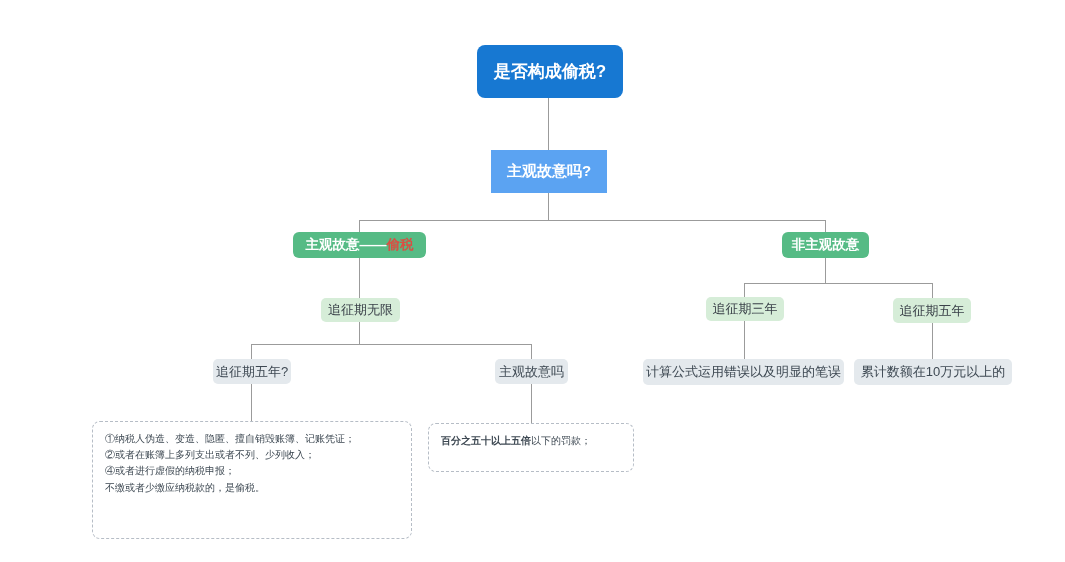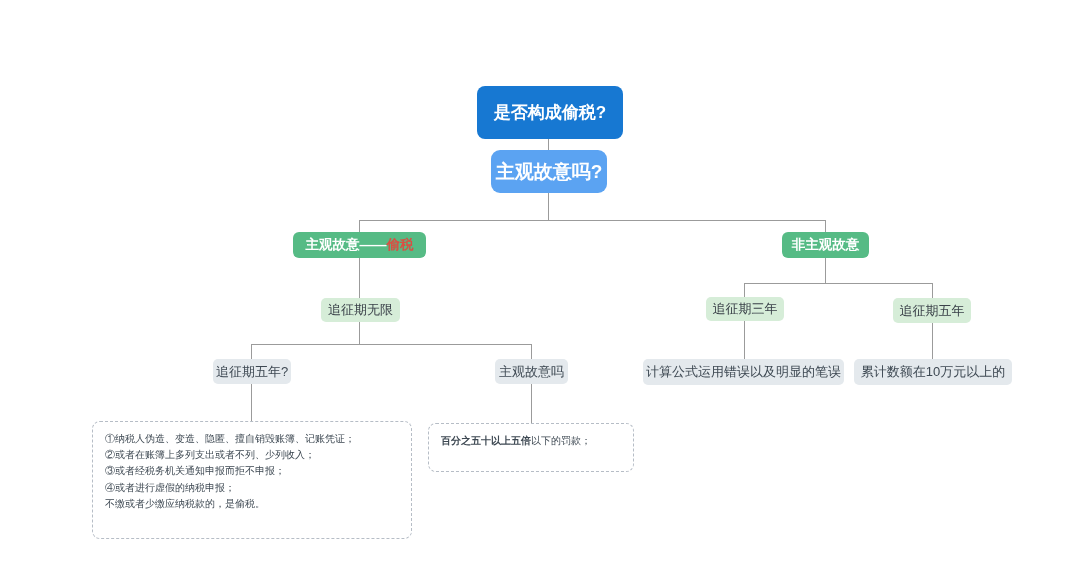--- a/index.html
+++ b/index.html
@@ -14,22 +14,22 @@
     --text-dark:#3d4852;
   }
   .canvas{
     position:relative; width:1065px; height:562px; background:#ffffff;
     font-family:"Liberation Sans", sans-serif; overflow:hidden;
   }
   .node{
     position:absolute; box-sizing:border-box; display:flex;
     align-items:center; justify-content:center; white-space:nowrap;
   }
-  .blue-box{ background:var(--primary-blue); color:#fff; font-weight:700; font-size:17px; border-radius:8px;margin-top:41px; }
-  .lightblue-box{ background:var(--light-blue); color:#fff; font-weight:700; font-size:19px; border-radius:9px; }
+  .blue-box{ background:var(--primary-blue); color:#fff; font-weight:700; font-size:17px; border-radius:8px; }
+  .lightblue-box{ background:var(--light-blue); color:#fff; font-weight:700; font-size:15px; border-radius:0; }
   .green-box{ background:var(--green); color:#fff; font-weight:700; font-size:13.5px; border-radius:6px; }
   .lightgreen-box{ background:var(--light-green); color:#3a4149; font-size:13px; border-radius:5px; }
   .gray-box{ background:var(--gray-node); color:var(--text-dark); font-size:13px; border-radius:5px; }
   .dashed-box{
     position:absolute; box-sizing:border-box; background:#fff;
     border:1px dashed #b6bdc6; border-radius:8px;
     color:var(--text-dark); font-size:10px; line-height:1.62; padding:9px 12px;
   }
   .line{ position:absolute; background:var(--line); }
   .highlight{ color:var(--highlight-red); }
@@ -100,21 +100,20 @@
     <span>计算公式运用错误以及明显的笔误</span>
   </div>
 
   <div class="node gray-box" style="left:854px;top:359px;width:158px;height:26px">
     <span>累计数额在10万元以上的</span>
   </div>
 
   <div class="dashed-box" style="left:92px;top:421px;width:320px;height:118px">
     <div>①纳税人伪造、变造、隐匿、擅自销毁账簿、记账凭证；</div>
     <div>②或者在账簿上多列支出或者不列、少列收入；</div>
-    <div>③或者经税务机关通知申报而拒不申报；</div>
     <div>④或者进行虚假的纳税申报；</div>
     <div>不缴或者少缴应纳税款的，是偷税。</div>
   </div>
 
   <div class="dashed-box" style="left:428px;top:423px;width:206px;height:49px">
     <div><span class="bold">百分之五十以上五倍</span><span>以下的罚款；</span></div>
   </div>
 
 </div>
 

